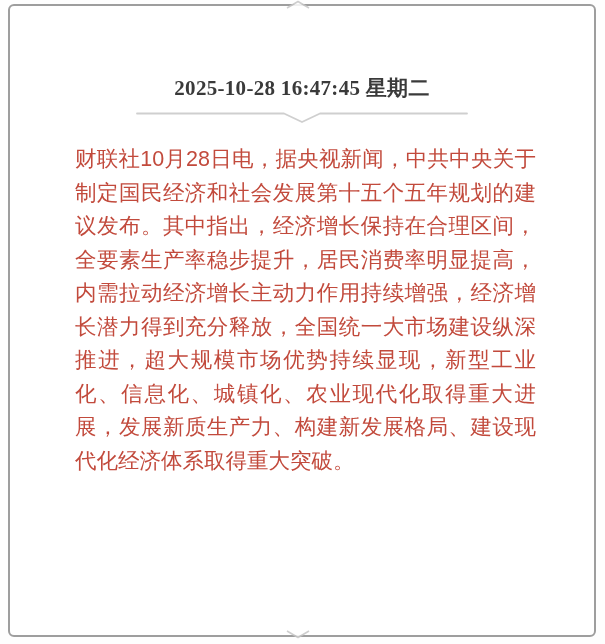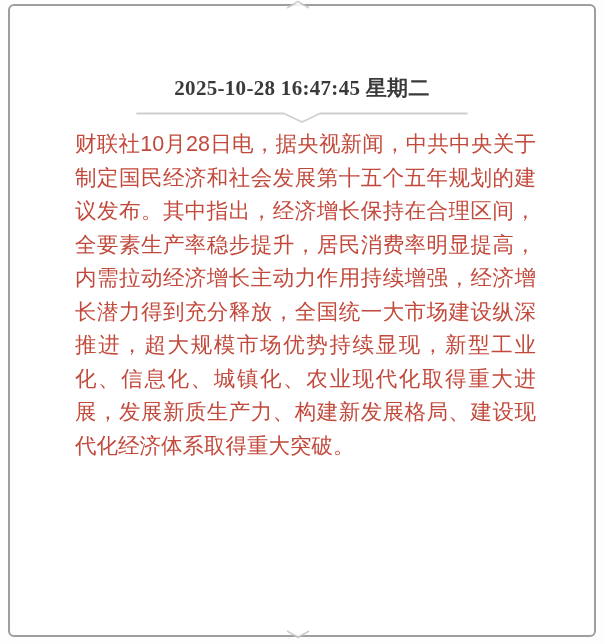--- a/index.html
+++ b/index.html
@@ -46,21 +46,21 @@
     font-family: "Liberation Serif", "DejaVu Serif", serif;
     font-weight: bold;
     font-size: 28.5px;
     line-height: 43px;
     letter-spacing: 0.3px;
     color: var(--headline-red);
     text-align: justify;
   }
 
   .article-body {
-    margin: 3px 58px 0 65px;
+    margin: 18px 58px 0 65px;
     font-size: 21.5px;
     line-height: 33.5px;
     color: var(--body-red);
     text-align: justify;
   }
 
   .edge-notch {
     position: absolute;
     left: 286px;
     width: 24px; height: 9px;

